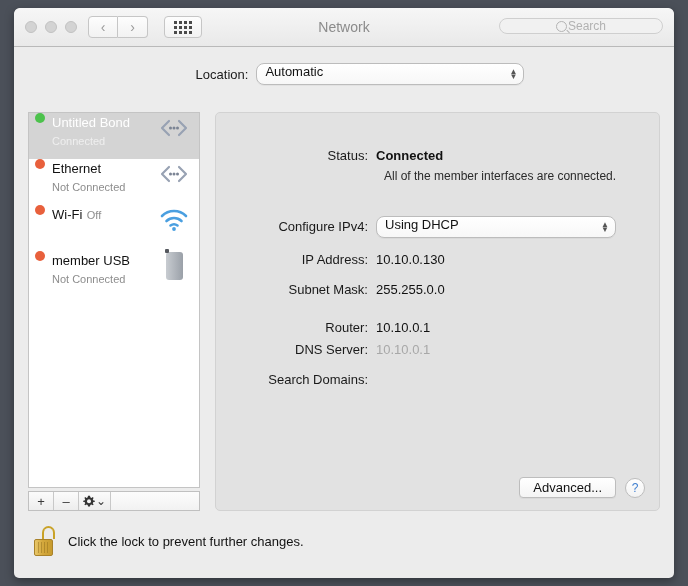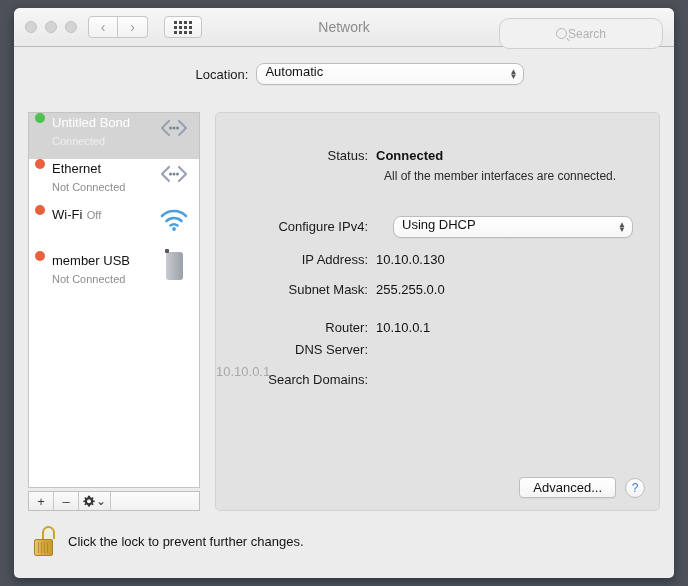--- a/index.html
+++ b/index.html
@@ -101,21 +101,21 @@
     text-align: center;
     font-size: 14px;
     color: #8b8b8b;
   }
 
   .searchfield {
     position: absolute;
     top: 10px;
     right: 11px;
     width: 164px;
-    height: 31px;
+    height: 16px;
     background: #f1f1f1;
     border: 1px solid #cfcfcf;
     border-radius: 10px;
     box-sizing: border-box;
     display: flex;
     align-items: center;
     justify-content: center;
     gap: 1px;
   }
   .searchfield .magnifier {
@@ -576,21 +576,21 @@
     </div>
 
     <div class="detail">
 
       <div class="field" style="top:32px; left:0;">
         <span class="flabel">Status:</span>
         <span class="fvalue bold">Connected</span>
       </div>
       <div class="substatus" style="top:56px;">All of the member interfaces are connected.</div>
 
-      <div class="field" style="top:103px; left:0;gap:17px;">
+      <div class="field" style="top:103px; left:0;">
         <span class="flabel">Configure IPv4:</span>
         <div class="popup ipv4">
           <span>Using DHCP</span>
           <span class="steppers">
             <span>▲</span>
               <span>▼</span>
           </span>
         </div>
       </div>
 
@@ -602,21 +602,21 @@
       <div class="field" style="top:166px; left:0;">
         <span class="flabel">Subnet Mask:</span>
         <span class="fvalue">255.255.0.0</span>
       </div>
 
       <div class="field" style="top:196px; left:0;margin-top:8px;">
         <span class="flabel">Router:</span>
         <span class="fvalue">10.10.0.1</span>
       </div>
 
-      <div class="field" style="top:226px; left:0;flex-direction:column;">
+      <div class="field" style="top:226px; left:0;">
         <span class="flabel">DNS Server:</span>
         <span class="fvalue dim">10.10.0.1</span>
       </div>
 
       <div class="field" style="top:256px; left:0;">
         <span class="flabel">Search Domains:</span>
         <span class="fvalue"></span>
       </div>
 
       <div class="advanced-row">

